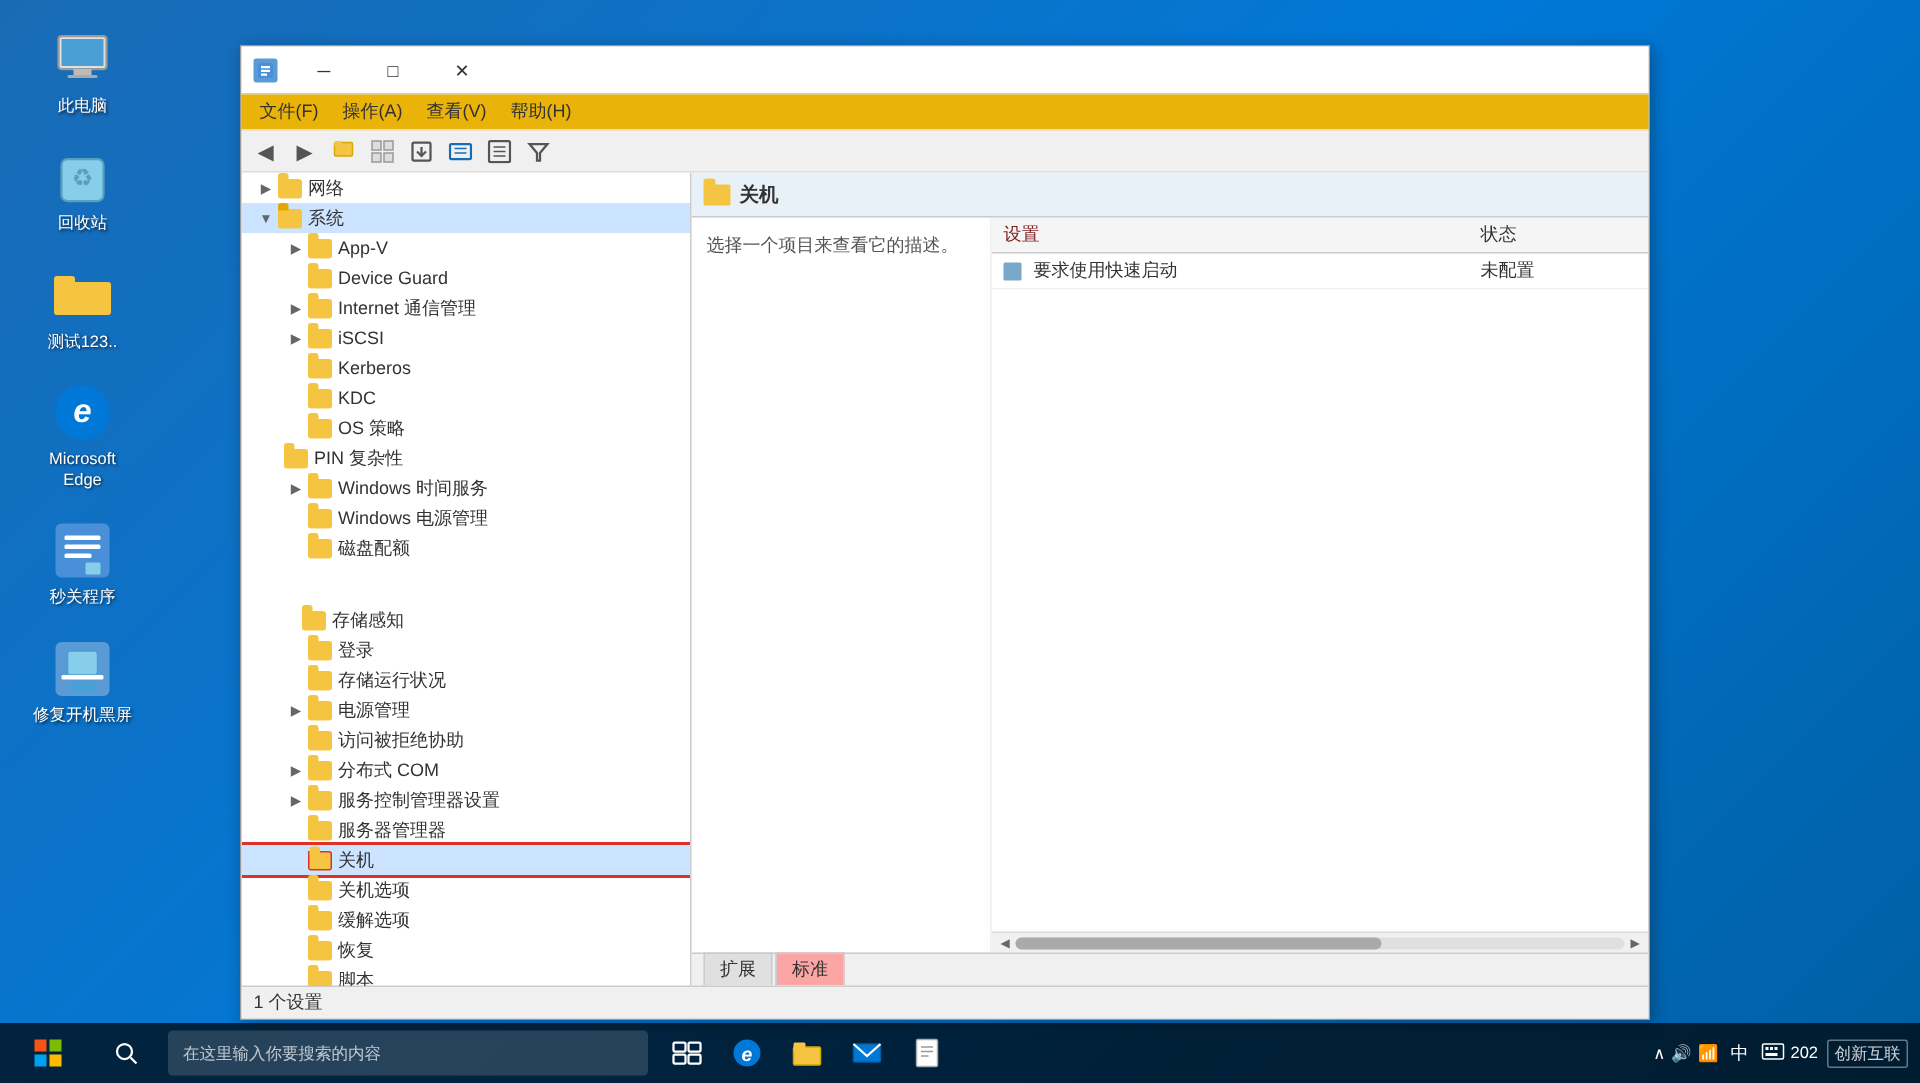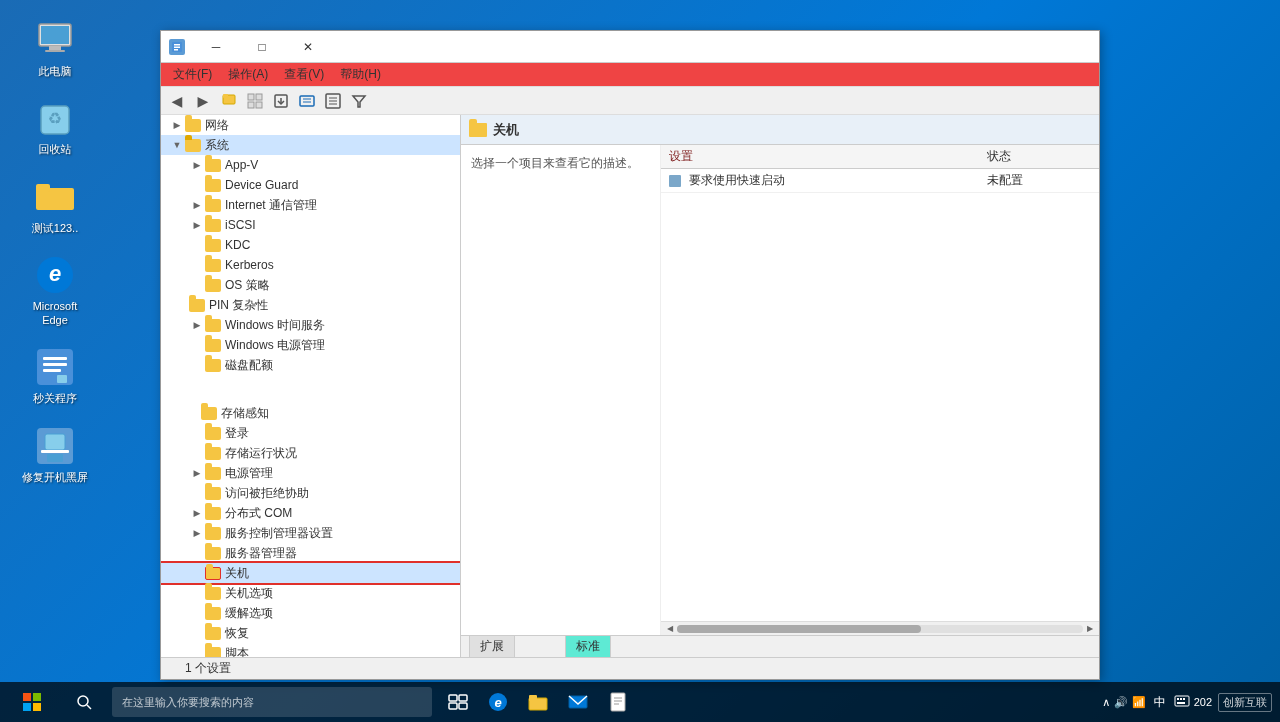--- a/index.html
+++ b/index.html
@@ -24,21 +24,21 @@
 
     
     .window { position: absolute; top: 30px; left: 160px; width: 940px; height: 650px; background: #f0f0f0; border: 1px solid #999; box-shadow: 2px 2px 10px rgba(0,0,0,0.3); display: flex; flex-direction: column; }
     .window-titlebar { height: 32px; background: #ffffff; display: flex; align-items: center; padding: 0 8px; border-bottom: 1px solid #ccc; }
     .window-title-icon { width: 16px; height: 16px; background: #5b9bd5; border-radius: 2px; margin-right: 8px; display: flex; align-items: center; justify-content: center; }
     .window-title-text { flex: 1; font-size: 12px; color: #333; }
     .window-controls { display: flex; gap: 0; }
     .window-btn { width: 46px; height: 32px; display: flex; align-items: center; justify-content: center; cursor: pointer; font-size: 12px; color: #333; }
 
     
-    .menubar { height: 24px; background: #ef4444; display: flex; align-items: center; padding: 0 4px; border-bottom: 1px solid #ddd; }
+    .menubar { height: 24px; background: #eab308; display: flex; align-items: center; padding: 0 4px; border-bottom: 1px solid #ddd; }
     .menu-item { padding: 3px 8px; font-size: 12px; cursor: pointer; color: #333; }
 
     
     .toolbar { height: 28px; background: #f0f0f0; display: flex; align-items: center; padding: 0 4px; gap: 2px; border-bottom: 1px solid #ddd; }
     .toolbar-btn { width: 24px; height: 24px; display: flex; align-items: center; justify-content: center; cursor: pointer; border: 1px solid transparent; border-radius: 2px; font-size: 14px; color: #555; }
 
     
     .main-content { flex: 1; display: flex; overflow: hidden; }
 
     
@@ -63,26 +63,26 @@
     .table-cell-status { width: 120px; padding: 0 8px; font-size: 12px; color: #333; }
     .row-icon-setting { width: 14px; height: 12px; background: #87b0d0; border-radius: 1px; display: inline-block; flex-shrink: 0; }
 
     
     .h-scrollbar { height: 14px; background: #f0f0f0; border-top: 1px solid #ddd; display: flex; align-items: center; padding: 0 2px; }
     .h-scrollbar-track { flex: 1; height: 8px; background: #e0e0e0; border-radius: 4px; position: relative; }
     .h-scrollbar-thumb { position: absolute; left: 0; width: 60%; height: 8px; background: #aaa; border-radius: 4px; }
     .h-scroll-arrow { width: 14px; height: 14px; display: flex; align-items: center; justify-content: center; font-size: 8px; cursor: pointer; color: #666; }
 
     
-    .statusbar { height: 22px; background: #f0f0f0; border-top: 1px solid #ccc; display: flex; align-items: center; padding: 0 24px; font-size: 12px; color: #333; }
+    .statusbar { height: 22px; background: #f0f0f0; border-top: 1px solid #ccc; display: flex; align-items: center; padding: 0 8px; font-size: 12px; color: #333; }
 
     
     .tabbar { height: 22px; background: #f0f0f0; border-top: 1px solid #ccc; display: flex; align-items: flex-end; padding: 0 8px; }
     .tab { padding: 2px 10px; font-size: 12px; color: #333; cursor: pointer; border: 1px solid #ccc; border-bottom: none; background: #e0e0e0; margin-right: 2px; }
-    .tab.active { background: #5eead4; margin-left: 48px; }
+    .tab.active { background: #fca5a5; }
 
     
     .tree-item { height: 20px; display: flex; align-items: center; padding-left: 4px; cursor: pointer; white-space: nowrap; }
     .tree-expander { width: 16px; height: 16px; display: flex; align-items: center; justify-content: center; font-size: 9px; color: #666; flex-shrink: 0; }
     .tree-folder { width: 16px; height: 13px; background: #f5c542; border-radius: 0 2px 2px 2px; position: relative; flex-shrink: 0; margin-right: 4px; }
     .tree-folder::before { content: ''; position: absolute; top: -4px; left: 0; width: 7px; height: 5px; background: #f5c542; border-radius: 2px 2px 0 0; }
     .tree-folder-open { width: 16px; height: 13px; background: #f5c542; border-radius: 0 2px 2px 2px; position: relative; flex-shrink: 0; margin-right: 4px; }
     .tree-folder-open::before { content: ''; position: absolute; top: -4px; left: 0; width: 7px; height: 5px; background: #e0a800; border-radius: 2px 2px 0 0; }
     .tree-label { font-size: 12px; color: #333; }
     .item-selected-blue { background: #cce4ff; }
@@ -274,27 +274,27 @@
 
           <div class="tree-item" style="padding-left:28px;">
             <div class="tree-expander">▶</div>
             <div class="tree-folder"></div>
             <span class="tree-label">iSCSI</span>
           </div>
 
           <div class="tree-item" style="padding-left:28px;">
             <div class="tree-expander" style="width:16px;"></div>
             <div class="tree-folder"></div>
+            <span class="tree-label">Kerberos</span>
+          </div>
+
+          <div class="tree-item" style="padding-left:28px;">
+            <div class="tree-expander" style="width:16px;"></div>
+            <div class="tree-folder"></div>
             <span class="tree-label">KDC</span>
-          </div>
-
-          <div class="tree-item" style="padding-left:28px;">
-            <div class="tree-expander" style="width:16px;"></div>
-            <div class="tree-folder"></div>
-            <span class="tree-label">Kerberos</span>
           </div>
 
           <div class="tree-item" style="padding-left:28px;">
             <div class="tree-expander" style="width:16px;"></div>
             <div class="tree-folder"></div>
             <span class="tree-label">OS 策略</span>
           </div>
 
           <div class="tree-item" style="padding-left:12px;">
             <div class="tree-expander" style="width:16px;"></div>

